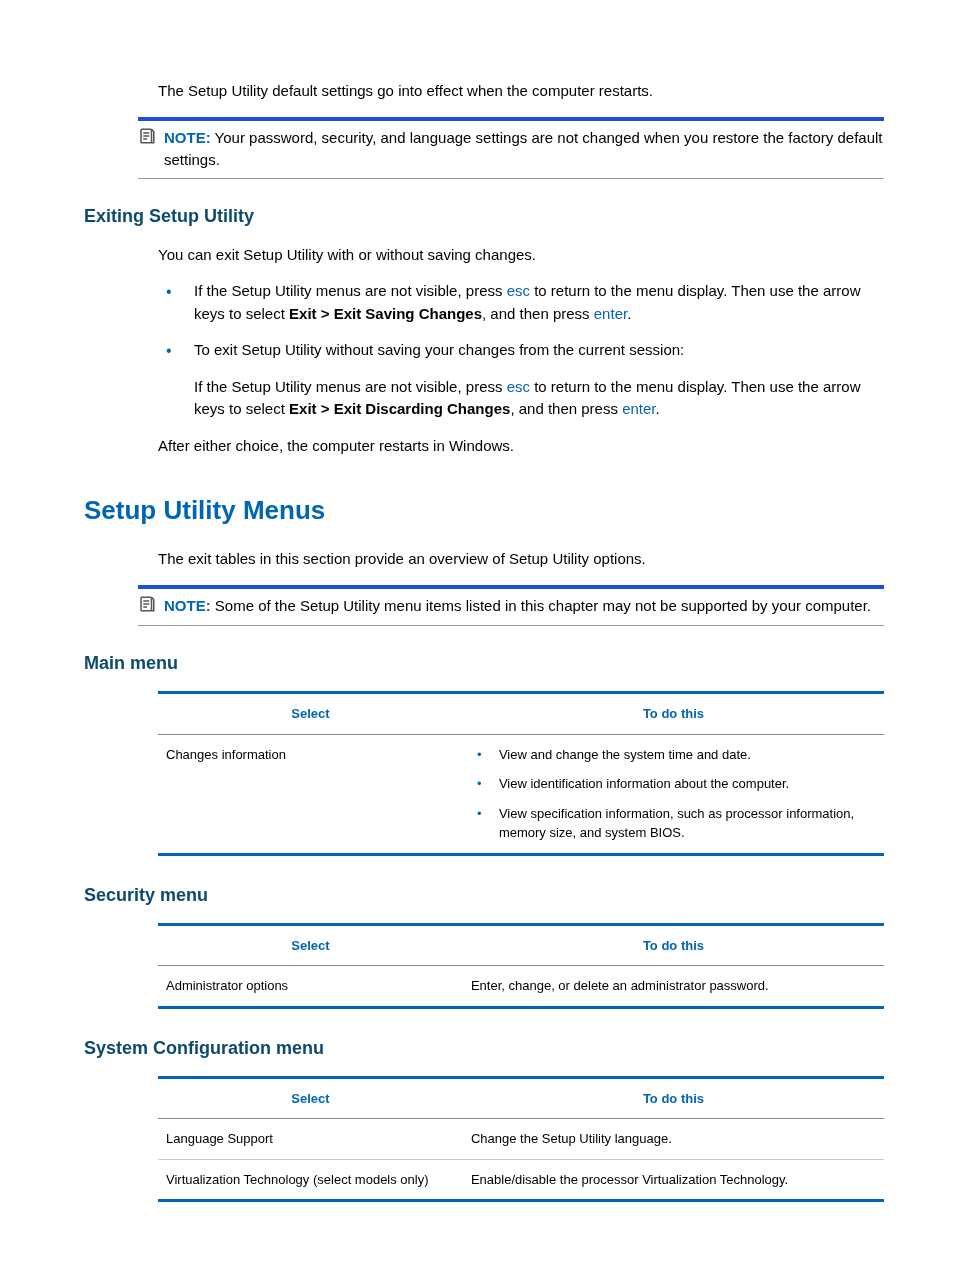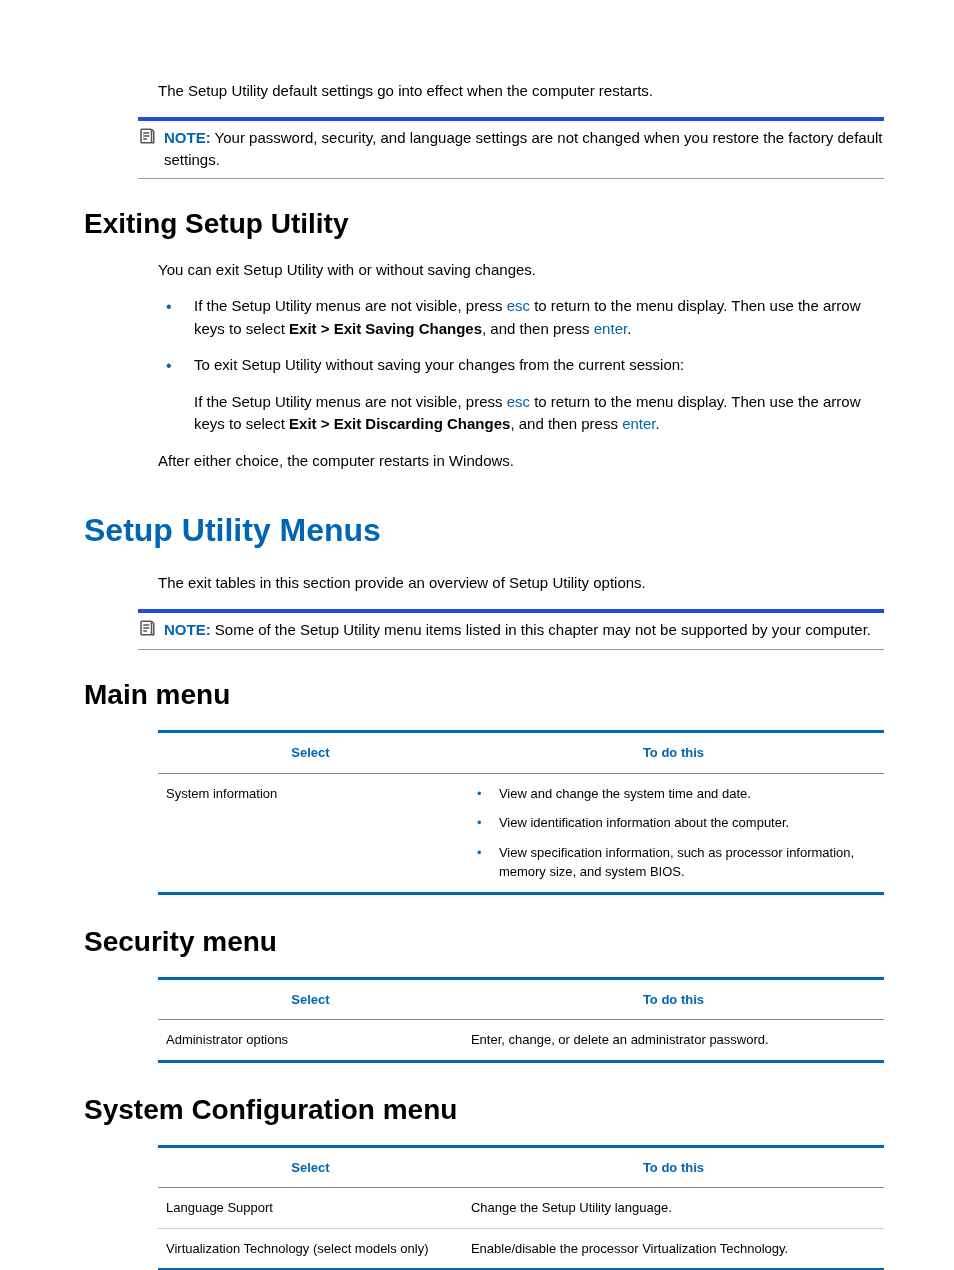--- a/index.html
+++ b/index.html
@@ -19,28 +19,28 @@
       border-bottom: 1px solid #999;
       margin: 14px 0 22px 54px;
       padding: 6px 0 6px 0;
       display: flex;
       gap: 6px;
     }
     .note-icon { flex: 0 0 20px; }
     .note-text { flex: 1; }
     .note-label { font-weight: bold; color: #0066b3; }
     h2.blue-h2 {
-      color: #000000;
-      font-size: 28px;
+      color: #0c4a6e;
+      font-size: 18px;
       font-weight: bold;
       margin: 24px 0 14px 0;
     }
     h1.blue-h1 {
       color: #0066b3;
-      font-size: 32px;
+      font-size: 26px;
       font-weight: bold;
       margin: 34px 0 18px 0;
     }
     ul.bullets { list-style: none; margin-left: 74px; margin-bottom: 12px; }
     ul.bullets > li { position: relative; padding-left: 36px; margin-bottom: 14px; }
     ul.bullets > li::before {
       content: "•"; color: #0066b3; position: absolute; left: 8px; top: 0; font-size: 16px;
     }
     .key { color: #0066b3; }
     .bold { font-weight: bold; }
@@ -138,21 +138,21 @@
 
 <table class="menu">
   <thead>
     <tr>
       <th>Select</th>
       <th>To do this</th>
     </tr>
   </thead>
   <tbody>
     <tr>
-      <td>System information</td>
+      <td>Changes information</td>
       <td>
         <ul class="cell-bullets">
           <li>View and change the system time and date.</li>
           <li>View identification information about the computer.</li>
           <li>View specification information, such as processor information, memory size, and system BIOS.</li>
         </ul>
       </td>
     </tr>
   </tbody>
 </table>

